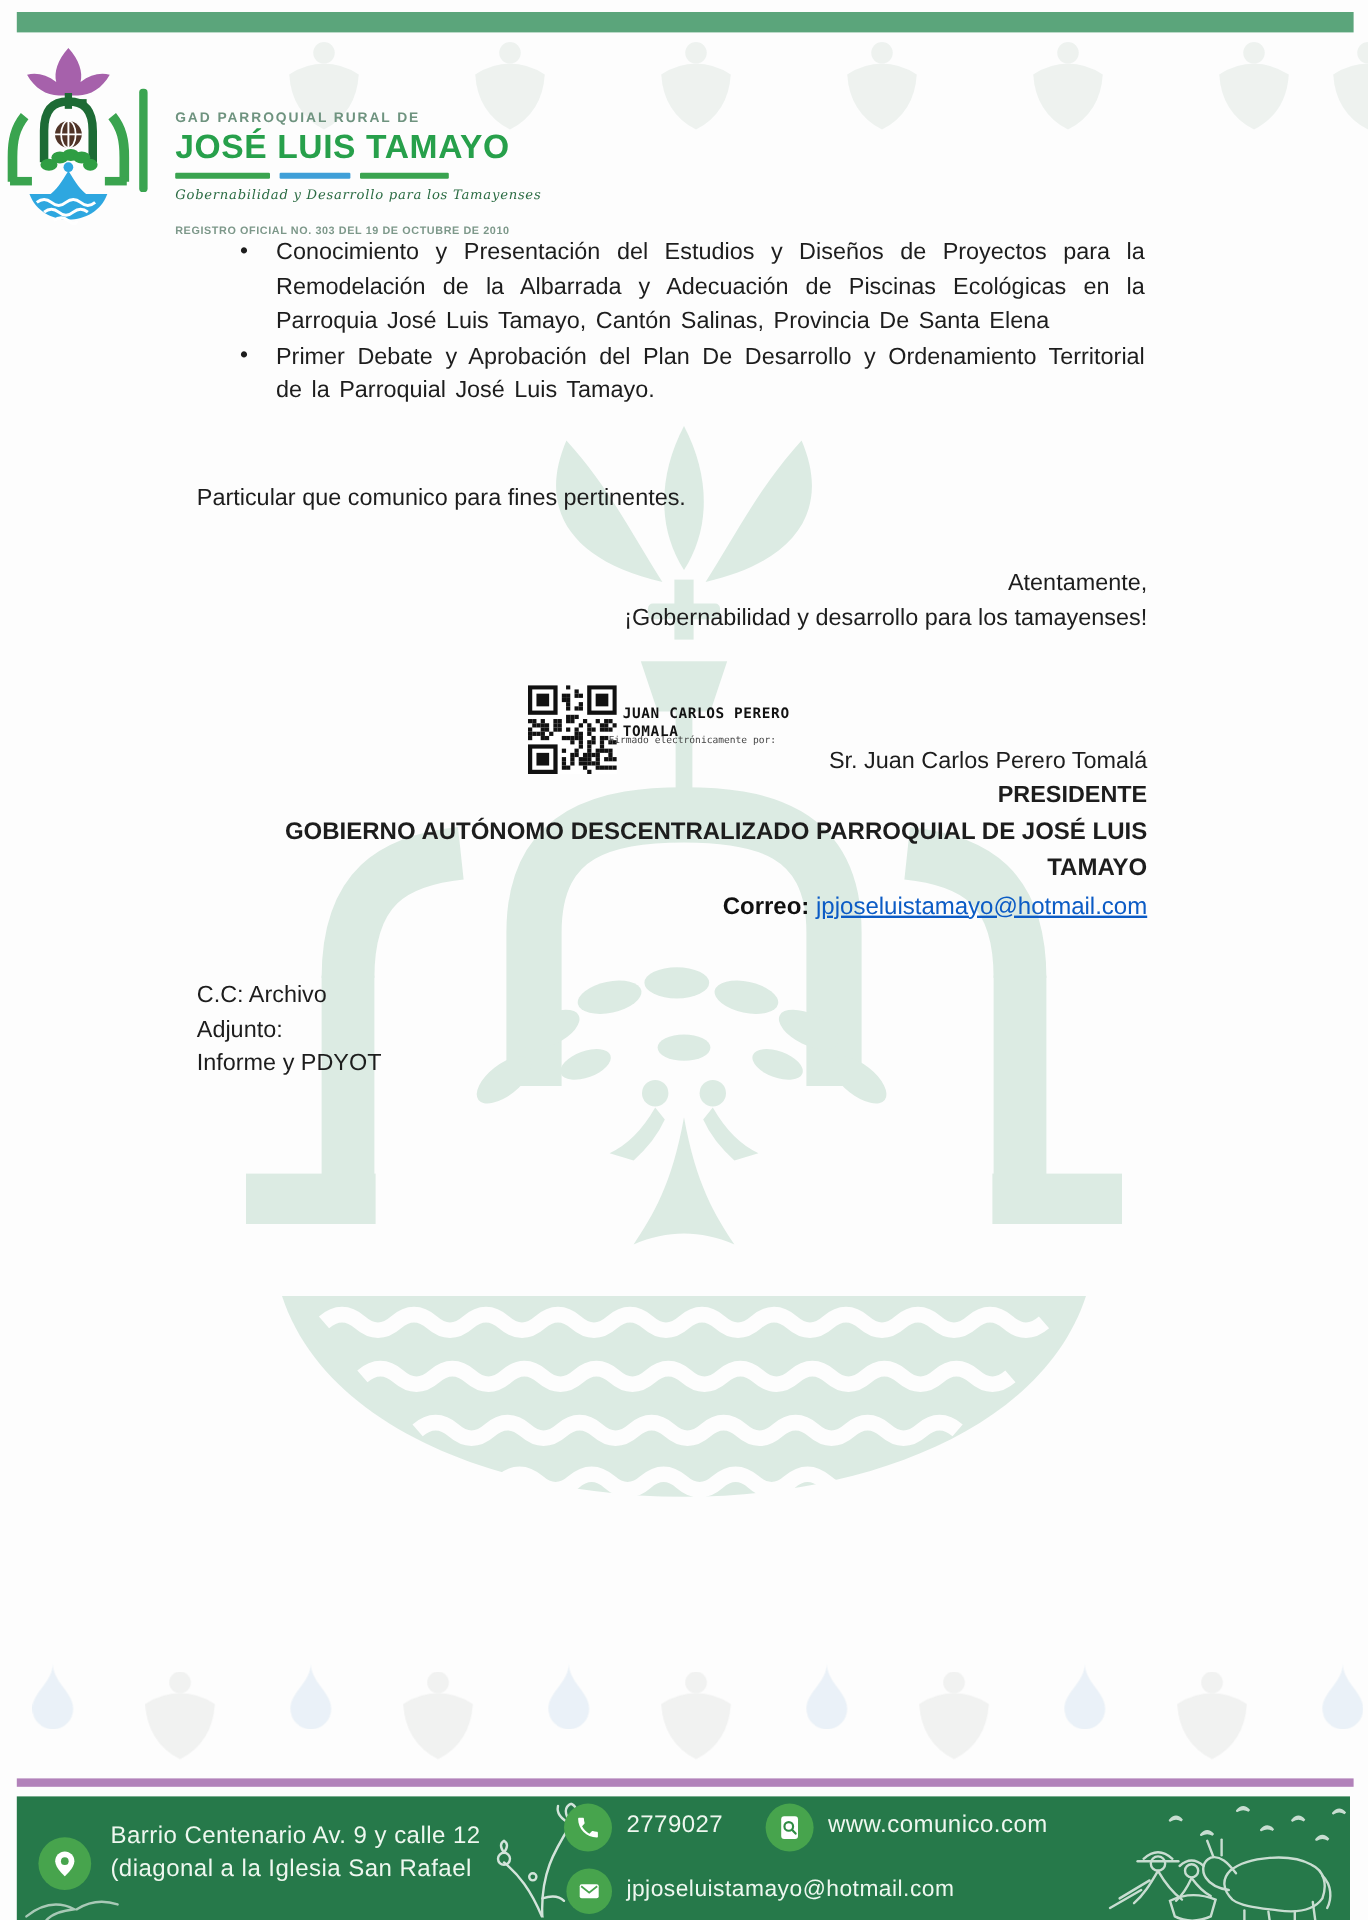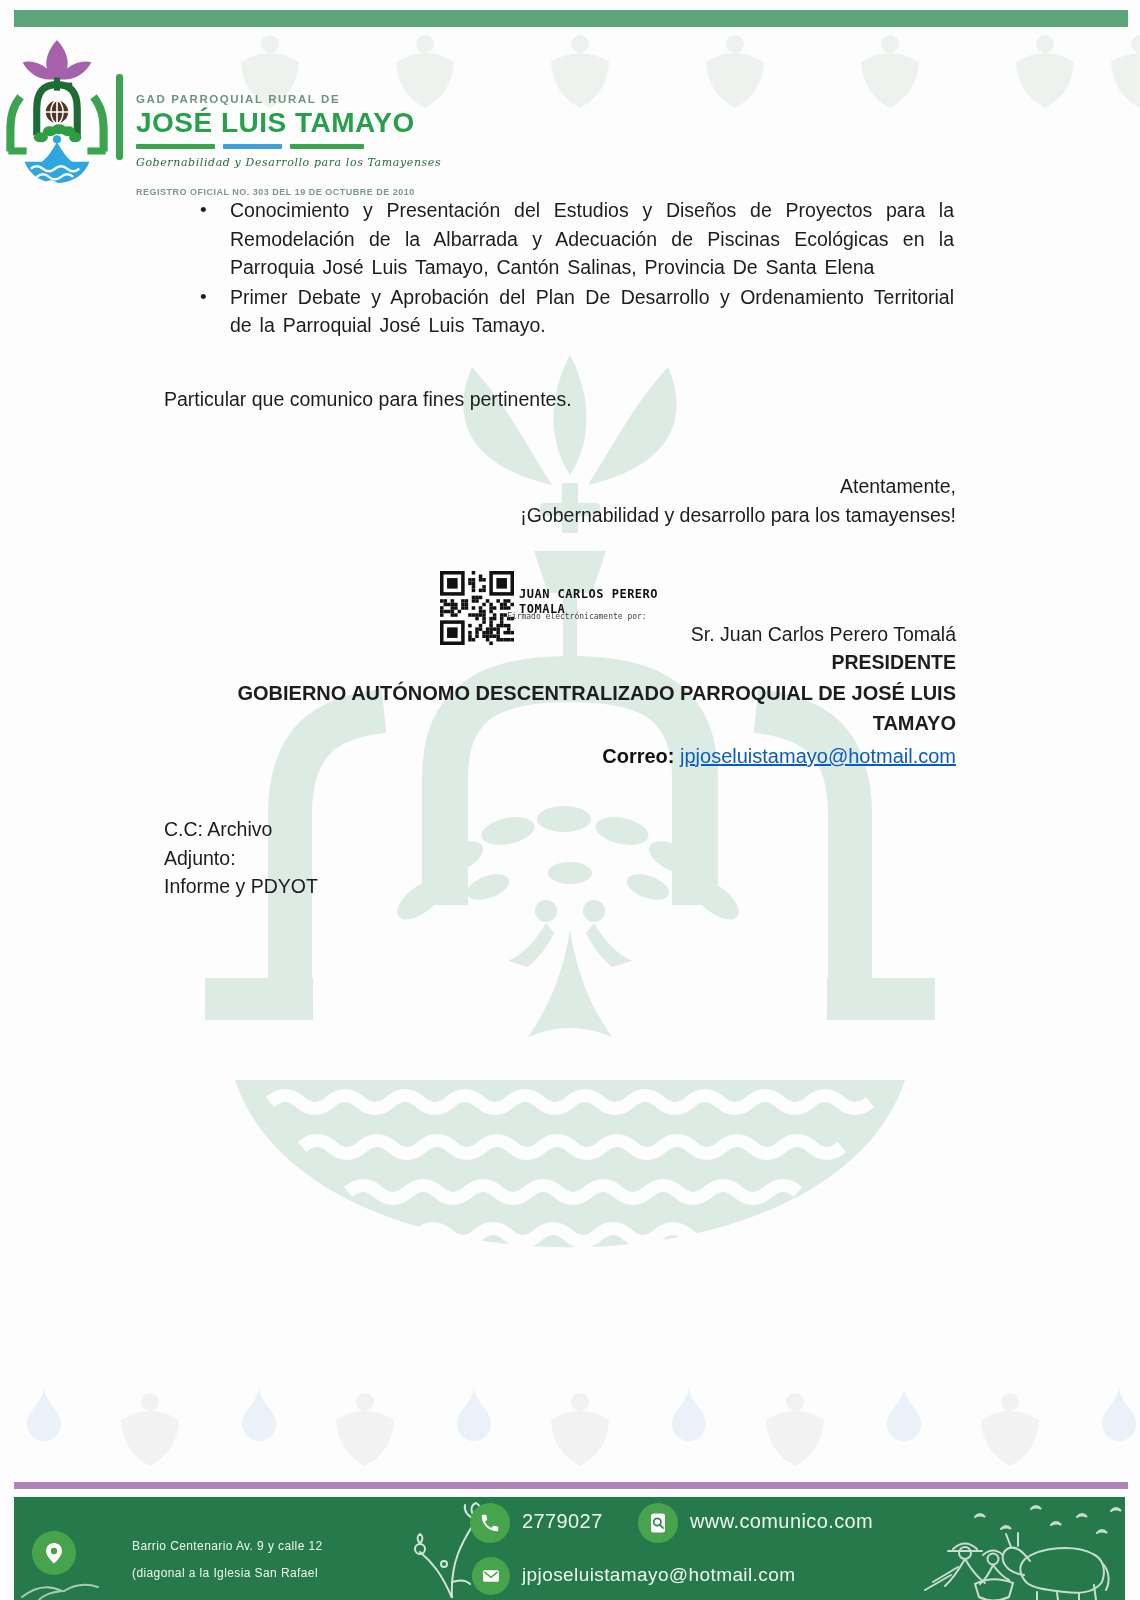--- a/index.html
+++ b/index.html
@@ -7,58 +7,58 @@
     position:relative;width:1140px;height:1600px;margin:0 auto;
     background:#fdfdfd;overflow:hidden;
     font-family:"Liberation Sans",sans-serif;color:#1d1d1d;
     outline:1px solid #e3e3e3;
   }
   
   .topbar{position:absolute;left:14px;right:12px;top:10px;height:17px;background:#5ba57b;}
   .crest-row{position:absolute;left:0;top:26px;width:1140px;height:92px;z-index:0;}
   .logo{position:absolute;left:6px;top:38px;width:102px;height:152px;z-index:2;}
   .brand-sep{position:absolute;left:116px;top:74px;width:7px;height:86px;background:#3aa450;border-radius:3px;z-index:2;}
-  .brand{position:absolute;left:136px;top:93px;z-index:2;}
+  .brand{position:absolute;left:146px;top:93px;z-index:2;}
   .org-type{font-size:11.5px;font-weight:bold;letter-spacing:1.6px;color:#6e937f;}
   .org-name{font-size:28px;font-weight:bold;letter-spacing:.5px;color:#27a04b;margin-top:2px;white-space:nowrap;}
   .bars{display:flex;gap:8px;margin-top:5px;width:228px;}
   .bars i{display:block;height:5px;border-radius:1px;}
   .bars .b1{width:82px;background:#3aa450;}
   .bars .b2{width:61px;background:#3f9fd8;}
   .bars .b3{width:77px;background:#3aa450;}
   .tagline{font-family:"DejaVu Serif",serif;font-style:italic;font-size:11px;color:#2a6b42;margin-top:7px;letter-spacing:.6px;}
   .registry{font-size:9px;letter-spacing:.5px;color:#7d988a;margin-top:18px;font-weight:bold;}
   
   .watermark{position:absolute;left:195px;top:345px;width:750px;height:945px;z-index:0;}
   
   .doc{position:relative;z-index:2;}
   .agenda{position:absolute;left:198px;top:196px;width:756px;margin:0;padding:0;list-style:none;}
   .agenda li{position:relative;padding-left:32px;font-size:19.5px;line-height:28.5px;
     text-align:justify;word-spacing:2.5px;margin-bottom:1px;}
   .agenda li::before{content:"•";position:absolute;left:2px;top:0;font-size:19px;}
-  .closing{position:absolute;left:164px;top:388px;font-size:19.5px;}
+  .closing{position:absolute;left:164px;top:404px;font-size:19.5px;}
   .center-block{position:absolute;left:164px;width:792px;text-align:right;font-size:19.5px;line-height:28.5px;}
   .salutation-block{top:472px;}
   .signer-line{top:620px;}
   .title-line{top:648px;font-weight:bold;}
   .org-lines{top:678px;font-weight:bold;font-size:20px;line-height:30px;}
   .email-line{top:742px;font-size:20px;}
   .email-label{font-weight:bold;color:#111;}
   .email-link{color:#0b5bc5;text-decoration:underline;cursor:pointer;}
   .stamp{position:absolute;left:440px;top:571px;z-index:3;}
   .qr{position:absolute;left:0;top:0;width:74px;height:74px;background:#fff;}
   .stamp-label{position:absolute;left:67px;top:5px;width:200px;font-family:"DejaVu Sans Mono",monospace;font-size:8px;color:#444;white-space:nowrap;margin-top:36px;}
   .stamp-name{position:absolute;left:79px;top:16px;width:170px;font-family:"DejaVu Sans Mono",monospace;font-size:12px;font-weight:bold;color:#111;line-height:15px;letter-spacing:.5px;}
   .cc-block{position:absolute;left:164px;top:815px;font-size:19.5px;line-height:28.5px;}
   
   .bottom-pattern{position:absolute;left:0;top:1368px;width:1140px;height:105px;z-index:0;}
   .divider{position:absolute;left:14px;right:12px;top:1482px;height:7px;background:#b282ba;z-index:2;}
   .footer{position:absolute;left:14px;right:15px;top:1497px;height:103px;background:#26794a;z-index:2;overflow:hidden;}
   .footer .txt{color:#eef7ef;letter-spacing:.4px;}
-  .addr{position:absolute;left:78px;top:36px;font-size:12px;line-height:27px;margin-left:40px;}
+  .addr{position:absolute;left:78px;top:20px;font-size:20px;line-height:27px;}
   .icon-circle{position:absolute;border-radius:50%;background:#47a44d;display:flex;align-items:center;justify-content:center;}
   .pin-c{left:18px;top:34px;width:44px;height:44px;}
   .phone-c{left:456px;top:6px;width:40px;height:40px;}
   .web-c{left:624px;top:6px;width:40px;height:40px;}
   .mail-c{left:458px;top:60px;width:38px;height:38px;}
   .phone-t{position:absolute;left:508px;top:13px;font-size:20px;}
   .web-t{position:absolute;left:676px;top:13px;font-size:20px;}
   .mail-t{position:absolute;left:508px;top:67px;font-size:19px;}
   .flower-art{position:absolute;left:388px;top:5px;width:95px;height:96px;}
   .farm-art{position:absolute;right:0;top:0;width:300px;height:103px;}

